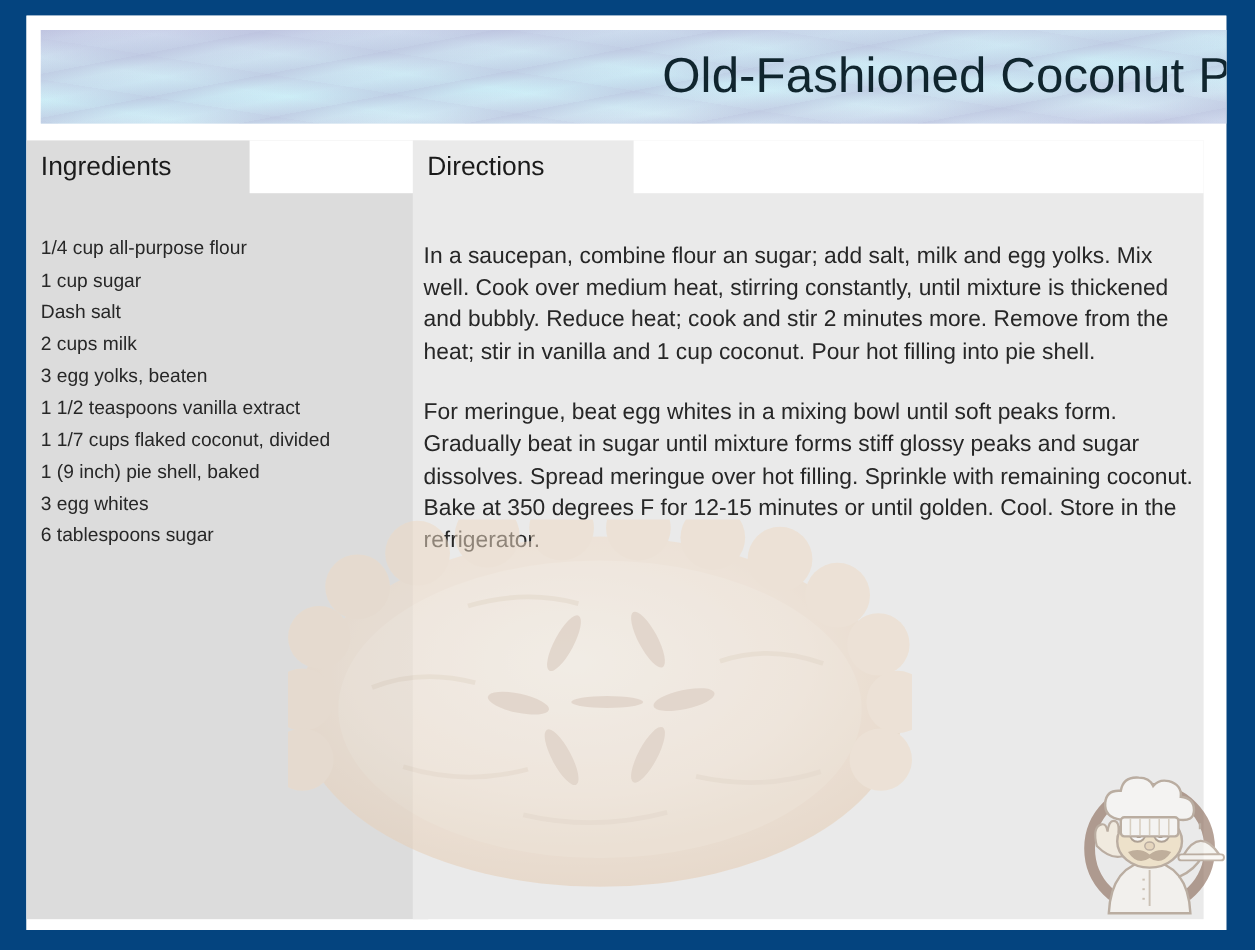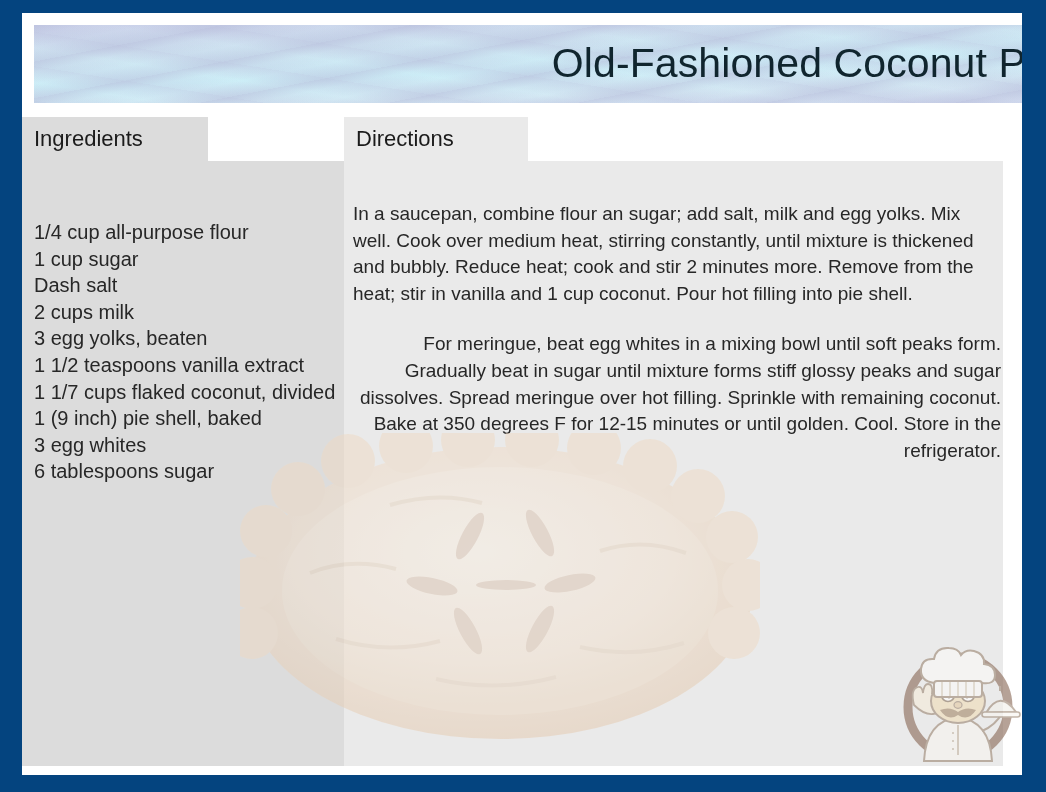--- a/index.html
+++ b/index.html
@@ -97,38 +97,38 @@
     font-size: 22px;
     color: #1b1b1b;
     line-height: 44px;
     white-space: nowrap;
   }
 
   
   .ingredients-list {
     position: absolute;
     left: 12px;
-    top: 102px;
+    top: 78px;
     width: 330px;
-    font-size: 20px;
+    font-size: 16px;
     line-height: 26.6px;
     color: #272727;
     white-space: nowrap;
   }
   .directions-body {
     position: absolute;
     left: 9px;
     top: 84px;
     width: 648px;
     font-size: 19px;
     line-height: 26.6px;
     color: #272727;
   }
   .directions-body p { margin: 0; }
-  .directions-body p + p { margin-top: 24px; text-align: right; }
+  .directions-body p + p { margin-top: 24px; }
 
   
   #pie-art {
     position: absolute;
     left: 218px;
     top: 420px;
     width: 520px;
     height: 310px;
     opacity: 0.52;
     pointer-events: none;

